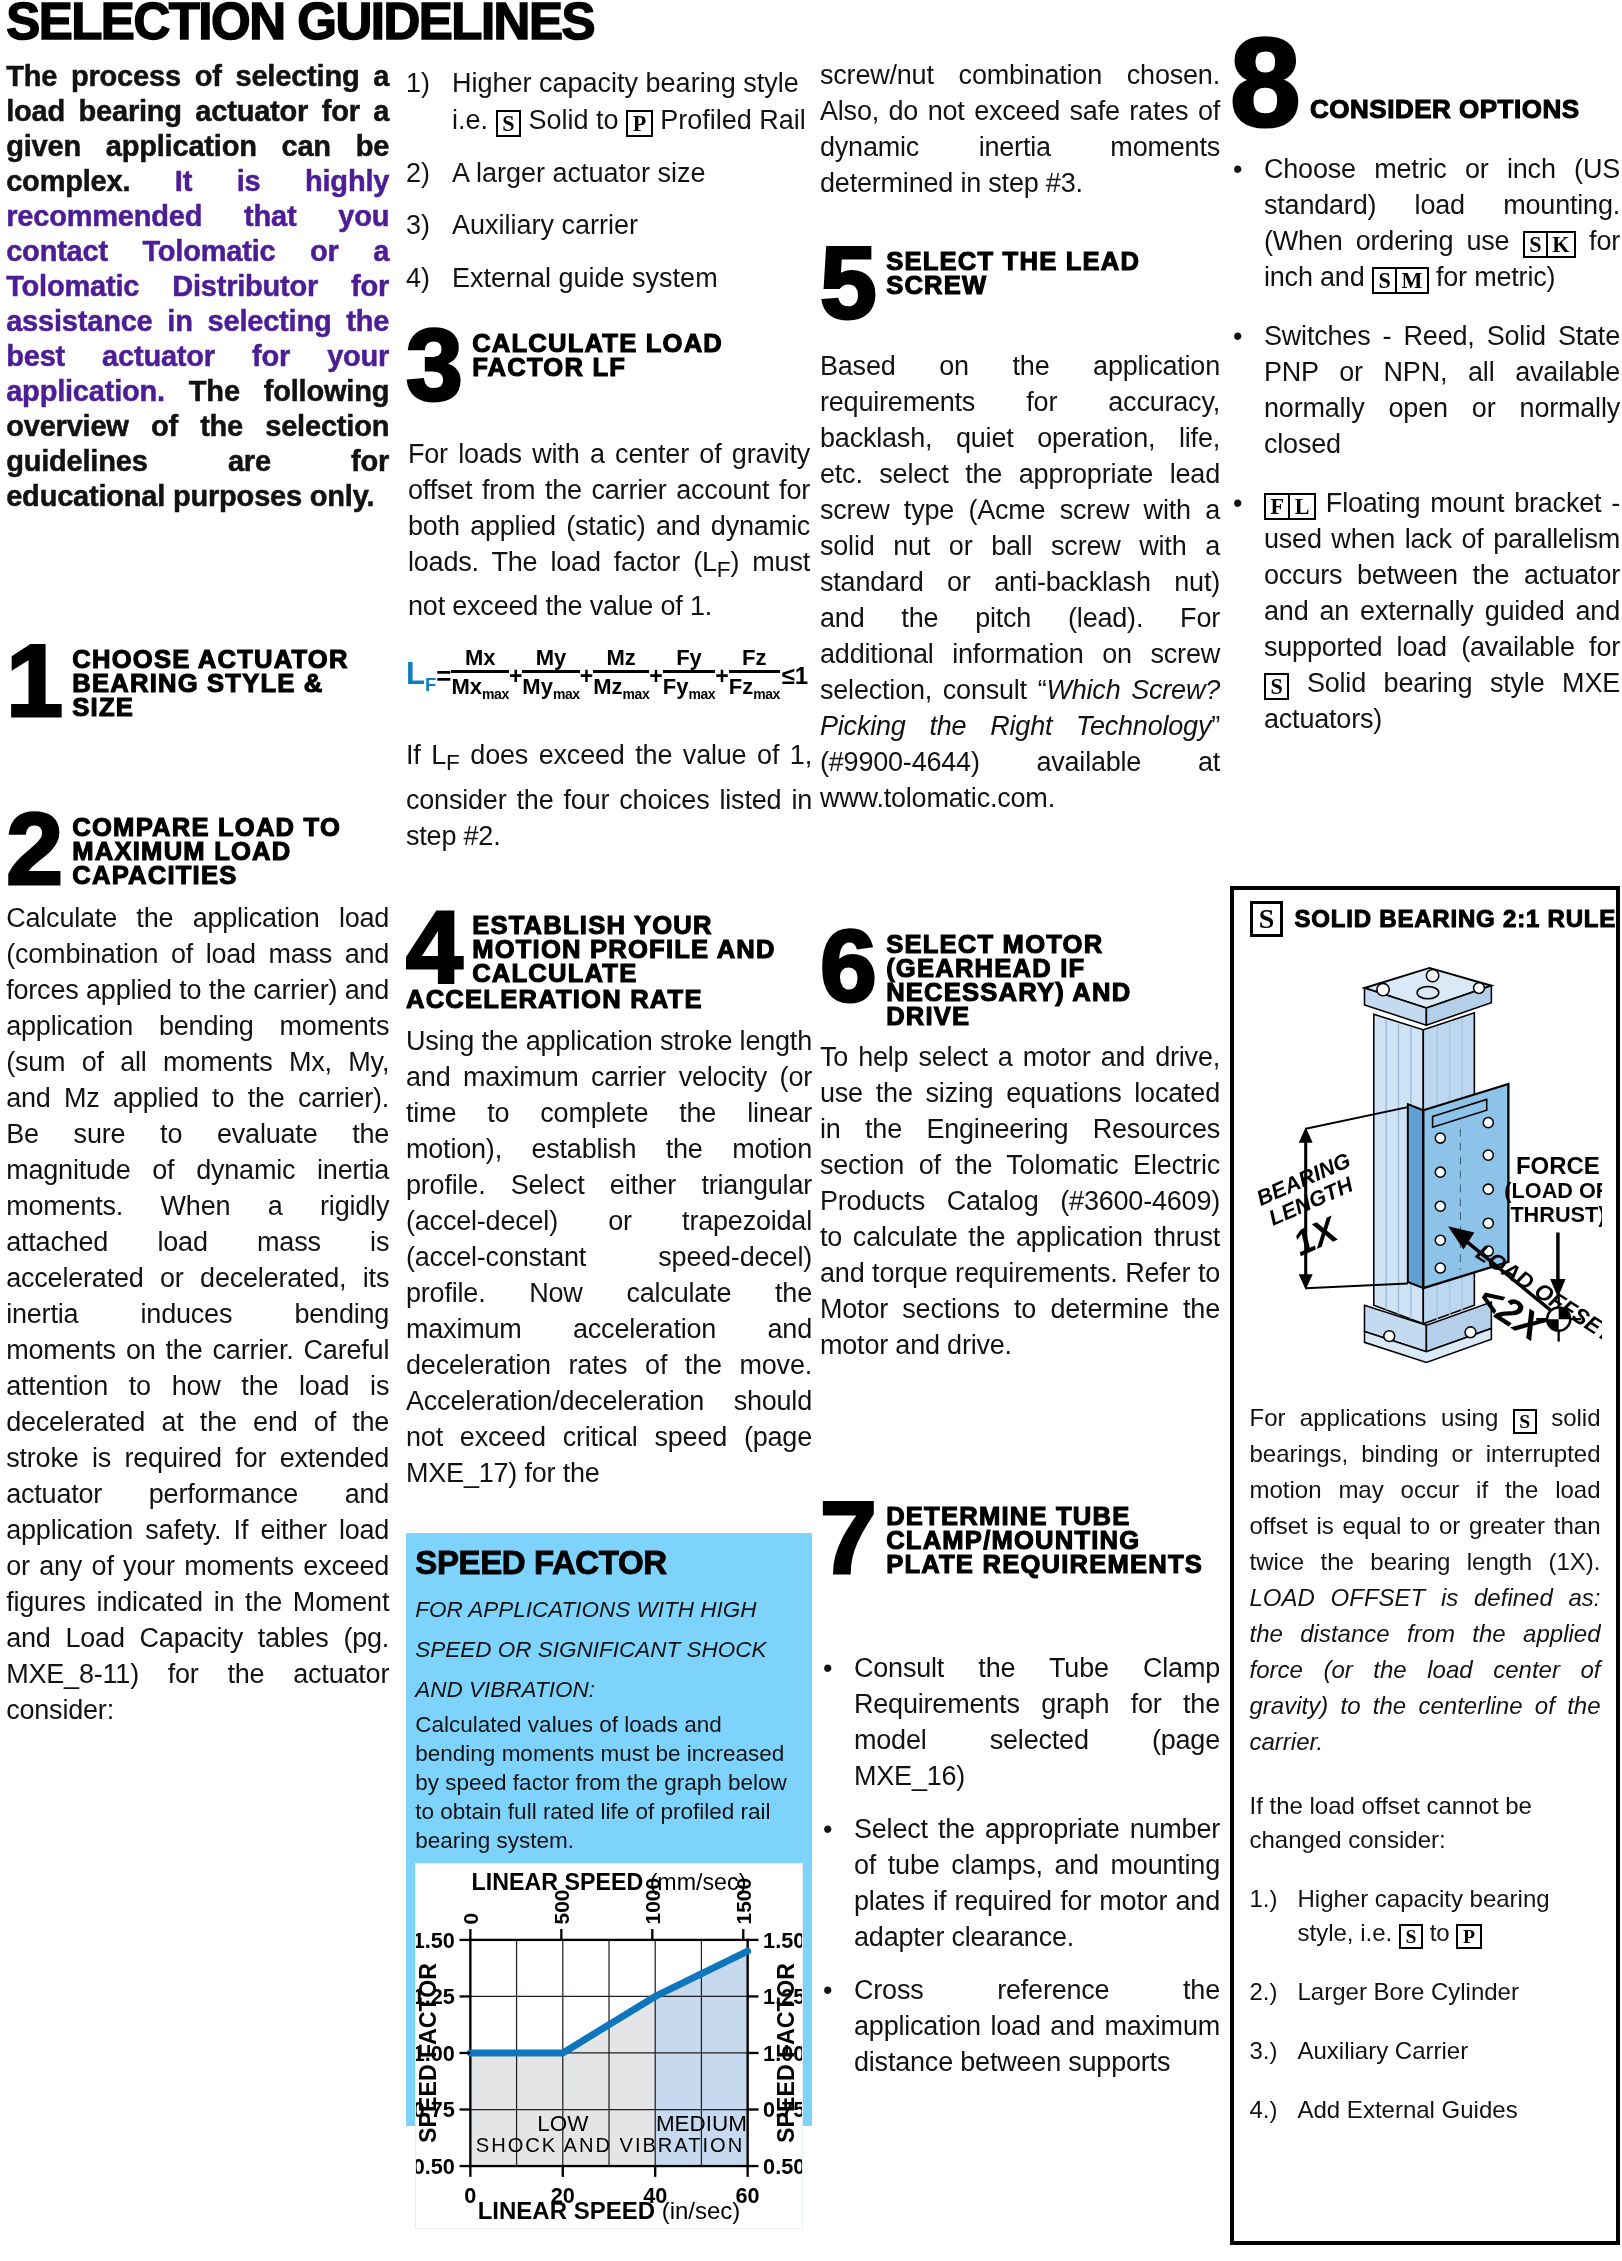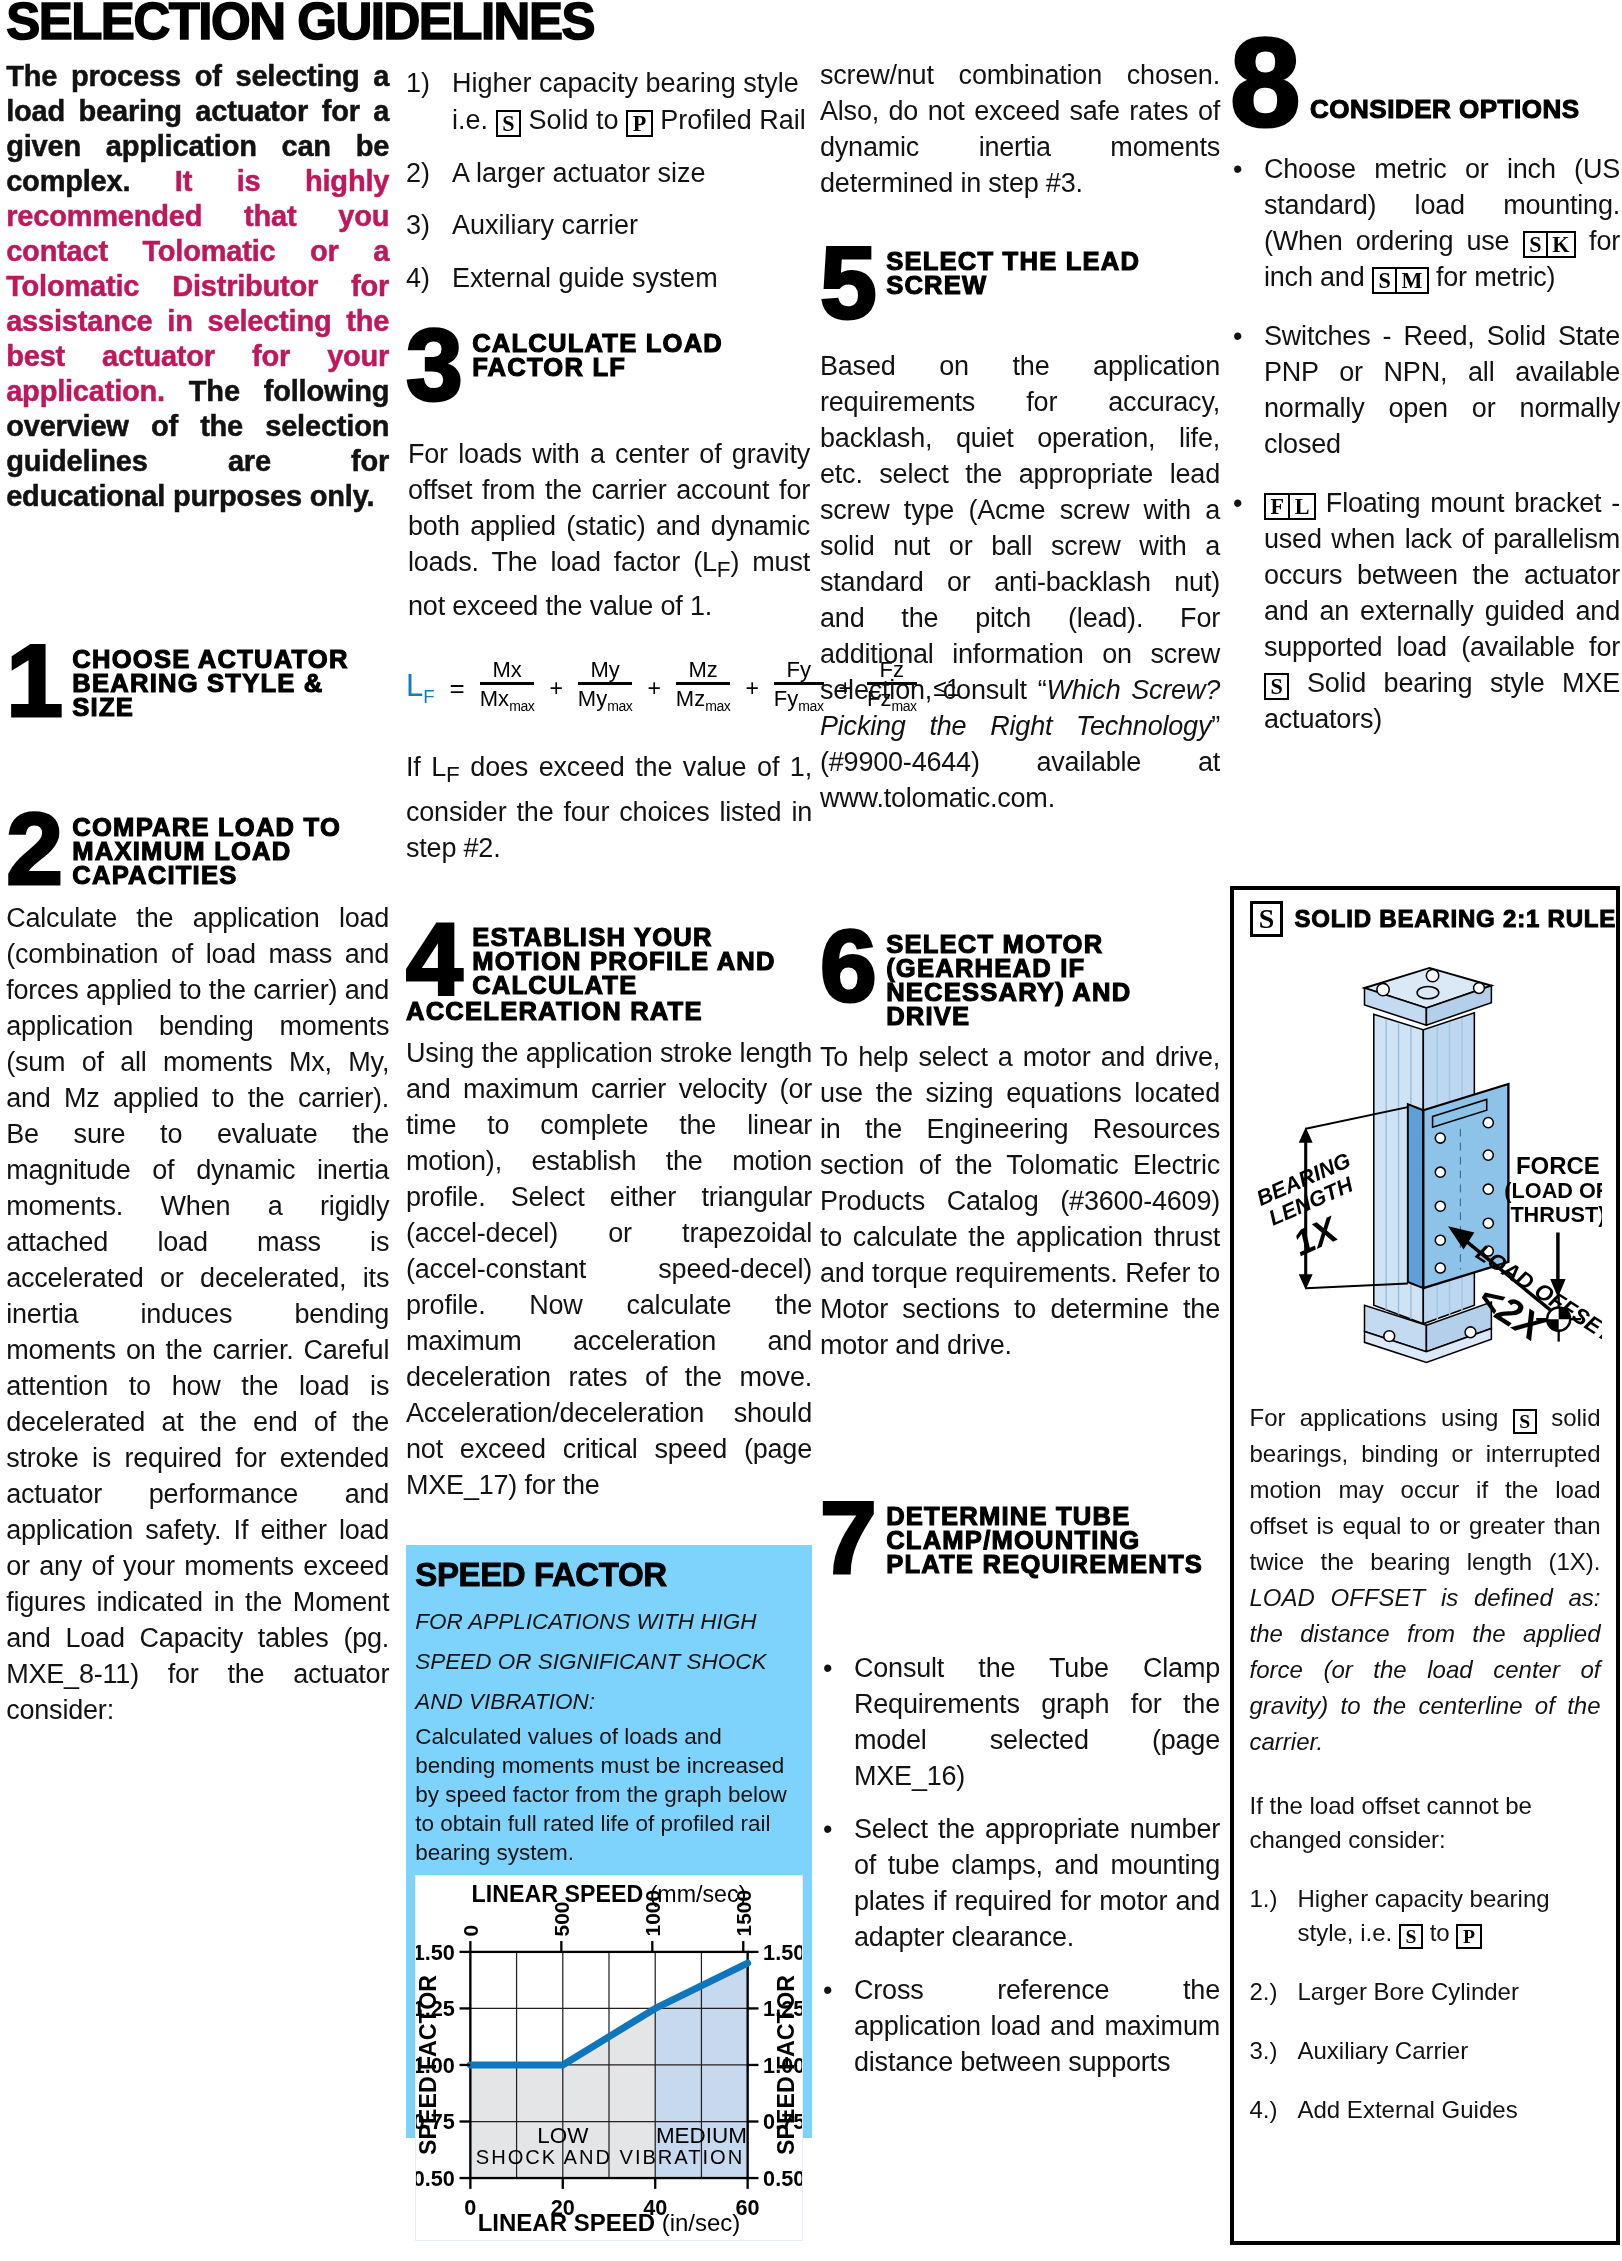--- a/index.html
+++ b/index.html
@@ -12,21 +12,21 @@
     letter-spacing:-1.5px;color:#000;-webkit-text-stroke:1.5px #000;white-space:nowrap;
   }
   .col{position:absolute;top:0;}
   #col1{left:6.2px;width:383px;}
   #col2{left:406px;width:406px;}
   #col3{left:820px;width:400px;}
   #col4{left:1230px;width:390px;}
 
   .intro{margin-top:59px;font-size:29px;line-height:35px;font-weight:bold;
     text-align:justify;-webkit-text-stroke:0.5px currentColor;letter-spacing:-0.2px;}
-  .red{color:#be185d;}
+  .red{color:#4c1d95;}
 
   .body-text{font-size:27px;line-height:36px;text-align:justify;letter-spacing:-0.2px;}
   .it{font-style:italic;}
 
   .step{display:flex;align-items:flex-start;}
   .num{font-weight:bold;font-size:102px;line-height:74px;letter-spacing:-4.6px;
     -webkit-text-stroke:3.1px #000;margin-right:14px;flex:none;color:#000;}
   .stitle{font-weight:bold;font-size:25.6px;line-height:24px;letter-spacing:1.2px;
     -webkit-text-stroke:1.1px #000;padding-top:3.1px;color:#000;}
   .stitle2{font-weight:bold;font-size:25.6px;line-height:26px;letter-spacing:1.2px;
@@ -35,21 +35,21 @@
   .step8{align-items:flex-end;}
   .step8 .stitle{padding-bottom:7.7px;letter-spacing:0.5px;font-size:26px;}
 
   .choice{position:relative;padding-left:46px;font-size:27px;line-height:37px;margin-bottom:15.5px;}
   .cnum{position:absolute;left:0;}
 
   .bx{display:inline-block;font-family:"Liberation Serif",serif;font-weight:bold;
     border:2.3px solid #000;padding:0 4.6px;font-size:0.82em;line-height:1.08;vertical-align:-1.5px;color:#000;background:#fff;}
   .bx + .bx{margin-left:-2.3px;}
 
-  .formula{display:flex;align-items:center;gap:15px;margin-top:34px;font-weight:normal;color:#000;}
+  .formula{display:flex;align-items:center;gap:0;margin-top:22px;font-weight:bold;color:#000;}
   .lf{color:#0f7dc2;font-size:31px;flex:none;}
   .lf sub{font-size:18.6px;}
   .feq{font-size:26px;flex:none;}
   .frac{display:inline-flex;flex-direction:column;align-items:center;font-size:22px;line-height:23px;flex:none;}
   .fbar{height:3.1px;background:#000;align-self:stretch;margin:1.5px 0;}
   .fden sub{font-size:14px;letter-spacing:-0.4px;}
   .fplus{font-size:23px;flex:none;}
   .frel{font-size:24px;flex:none;margin-left:1.5px;}
 
   .sf-box{background:#7dd3fc;margin-top:42px;height:593px;box-sizing:border-box;padding:11px 9.3px 7.7px;}

